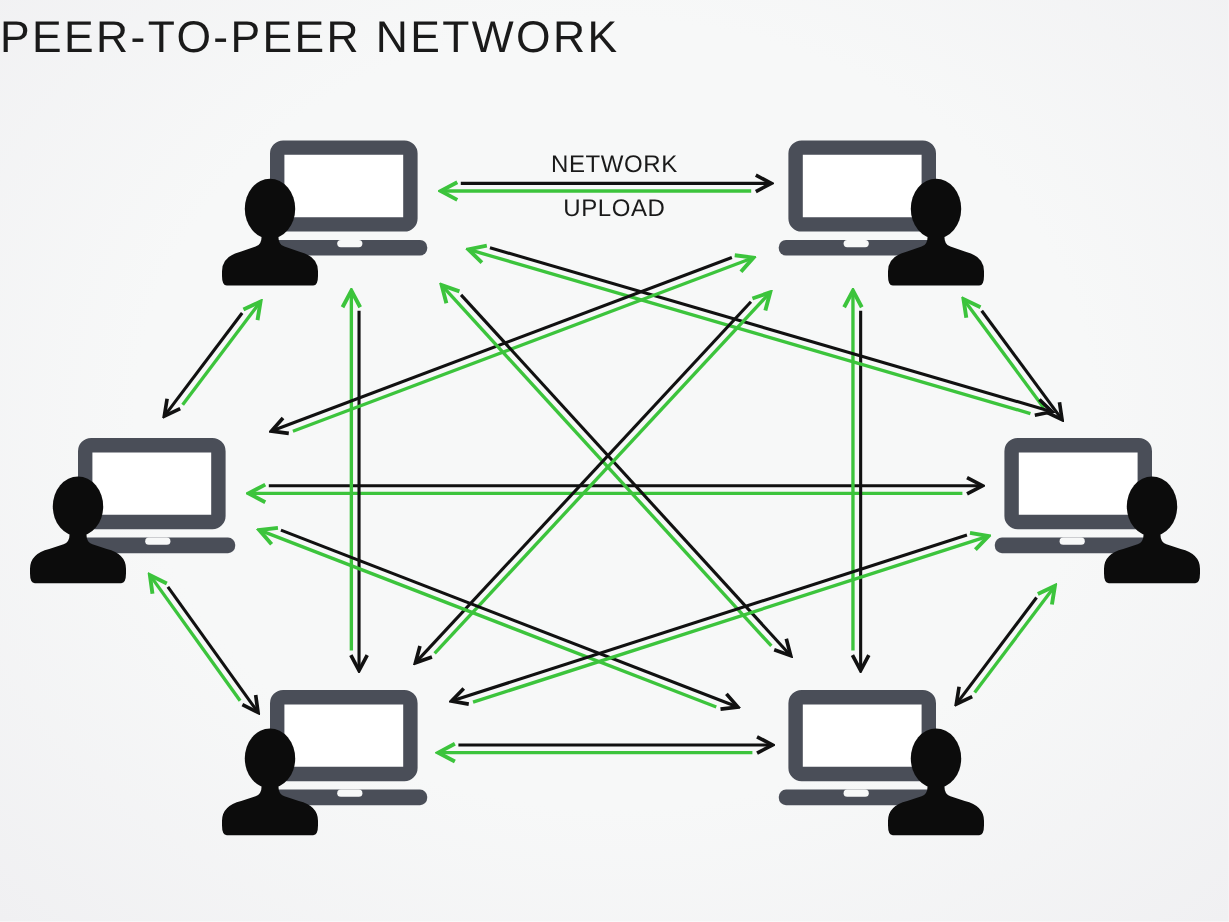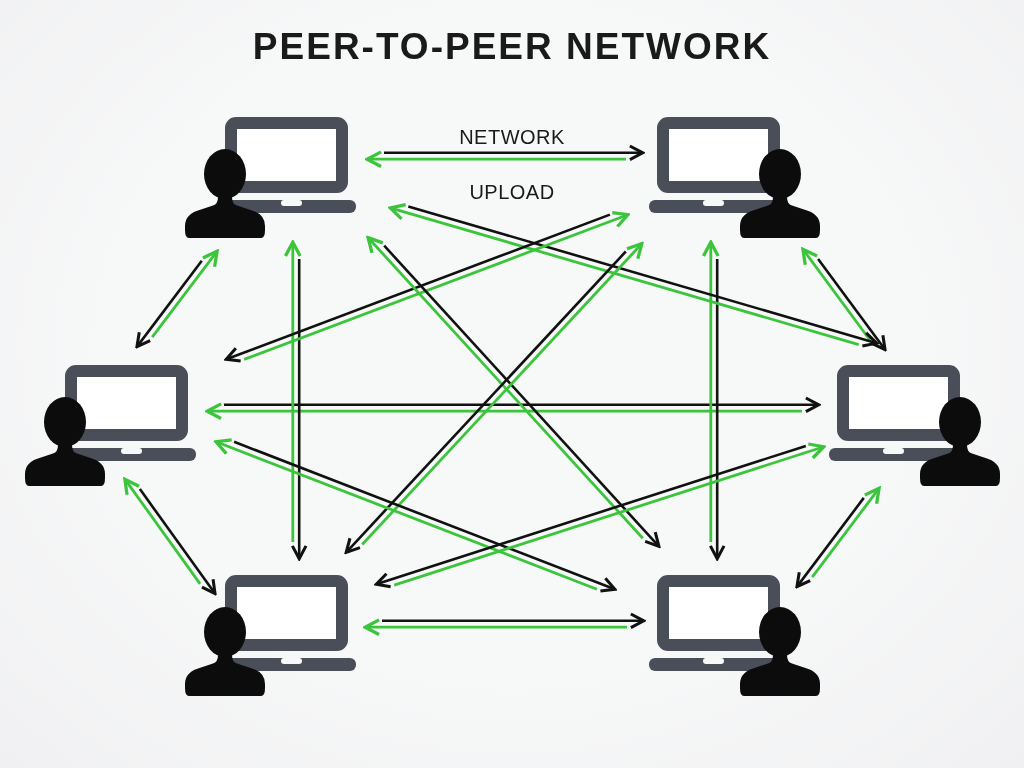--- a/index.html
+++ b/index.html
@@ -2,30 +2,30 @@
 <html><head>
 <meta charset="utf-8">
 <style>
   html,body{margin:0;padding:0;}
   .stage{
     position:relative;width:1024px;height:768px;overflow:hidden;
     background:radial-gradient(ellipse at 50% 45%, var(--bg) 55%, var(--bg-edge) 100%);
     font-family:"Liberation Sans", sans-serif;
   }
   .title{
-    position:absolute;top:26px;left:0;width:100%;text-align:center;
-    font-size:37px;font-weight:bold;letter-spacing:2px;color:var(--text);
+    position:absolute;top:10px;left:0;width:100%;text-align:left;
+    font-size:37px;font-weight:normal;letter-spacing:2px;color:var(--text);
     margin:0;
   }
   .flow-label{
     position:absolute;left:512px;transform:translateX(-50%);
     font-size:20px;letter-spacing:0.5px;color:var(--text);white-space:nowrap;
   }
   .label-download{top:126px;}
-  .label-upload{top:181px;}
+  .label-upload{top:163px;}
   svg.diagram{position:absolute;left:0;top:0;}
   .lp-screen{fill:#ffffff;stroke:var(--laptop);}
   .lp-base{fill:var(--laptop);}
   .lp-notch{fill:var(--bg);}
   .person{fill:var(--person);}
   .edge-black{stroke:var(--black-line);stroke-width:2.6;fill:none;}
   .edge-green{stroke:var(--green-line);stroke-width:2.8;fill:none;}
 </style>
 </head>
 <body>

